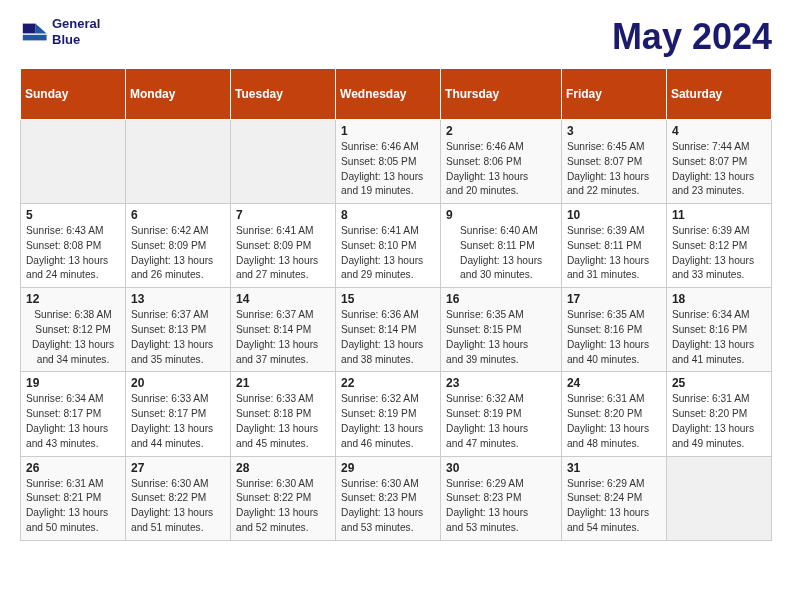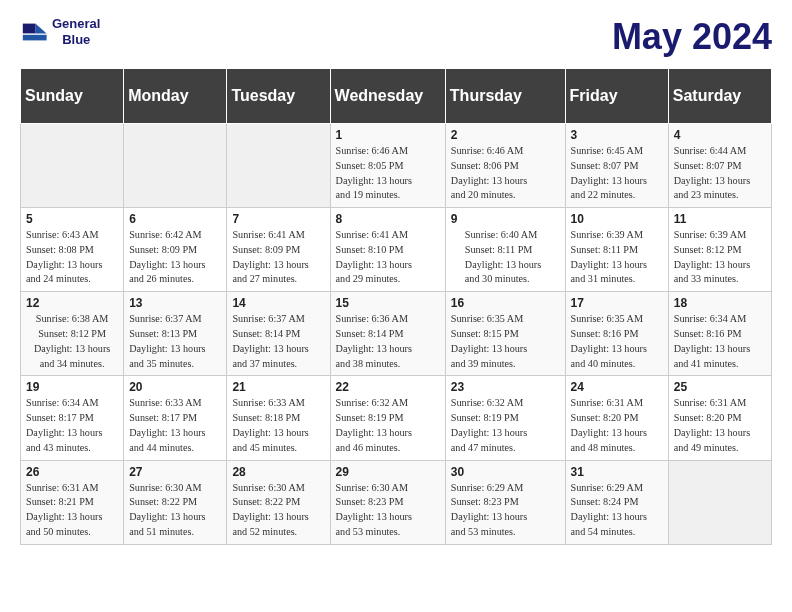--- a/index.html
+++ b/index.html
@@ -20,21 +20,20 @@
       display: flex;
       align-items: center;
     }
     .logo-text {
       display: flex;
       flex-direction: column;
       font-size: 13px;
       font-weight: bold;
       color: #1a1a6e;
       line-height: 1.2;
-      text-align: center;
     }
     .logo-icon {
       width: 28px;
       height: 28px;
       margin-right: 4px;
     }
     .title-area {
       text-align: left;
     }
     .main-title {
@@ -45,25 +44,25 @@
     .subtitle {
       font-size: 15px;
       color: #333;
     }
     table {
       width: 100%;
       border-collapse: collapse;
       font-size: 11px;
     }
     thead tr th {
-      background: #404040;
+      background: #c2410c;
       color: #fff;
       padding: 18px 4px;
       text-align: left;
-      font-size: 16px;
+      font-size: 12px;
       font-weight: bold;
       border: 1px solid #fff;
     }
     tbody tr td {
       border: 1px solid #ccc;
       vertical-align: top;
       padding: 4px 5px;
       min-height: 70px;
       height: 80px;
       color: #222;
@@ -76,21 +75,20 @@
     .day-num {
       font-weight: bold;
       font-size: 12px;
       display: block;
       margin-bottom: 2px;
     }
     .day-info {
       line-height: 1.45;
       font-size: 10.2px;
       color: #333;
-      font-family: Liberation Serif, serif;
     }
     .empty-cell {
       background: #f0f0f0 !important;
     }
   </style>
 </head>
 <body>
 
 <div class="header-area">
   <div class="logo">
@@ -143,21 +141,21 @@
         </td>
         <td>
           <span class="day-num">3</span>
           <div class="day-info" style="white-space: pre-line;">Sunrise: 6:45 AM
 Sunset: 8:07 PM
 Daylight: 13 hours
 and 22 minutes.</div>
         </td>
         <td>
           <span class="day-num">4</span>
-          <div class="day-info" style="white-space: pre-line;">Sunrise: 6:44 AM
+          <div class="day-info" style="white-space: pre-line;">Sunrise: 7:44 AM
 Sunset: 8:07 PM
 Daylight: 13 hours
 and 23 minutes.</div>
         </td>
       </tr>
       <tr>
         <td>
           <span class="day-num">5</span>
           <div class="day-info" style="white-space: pre-line;">Sunrise: 6:43 AM
 Sunset: 8:08 PM

